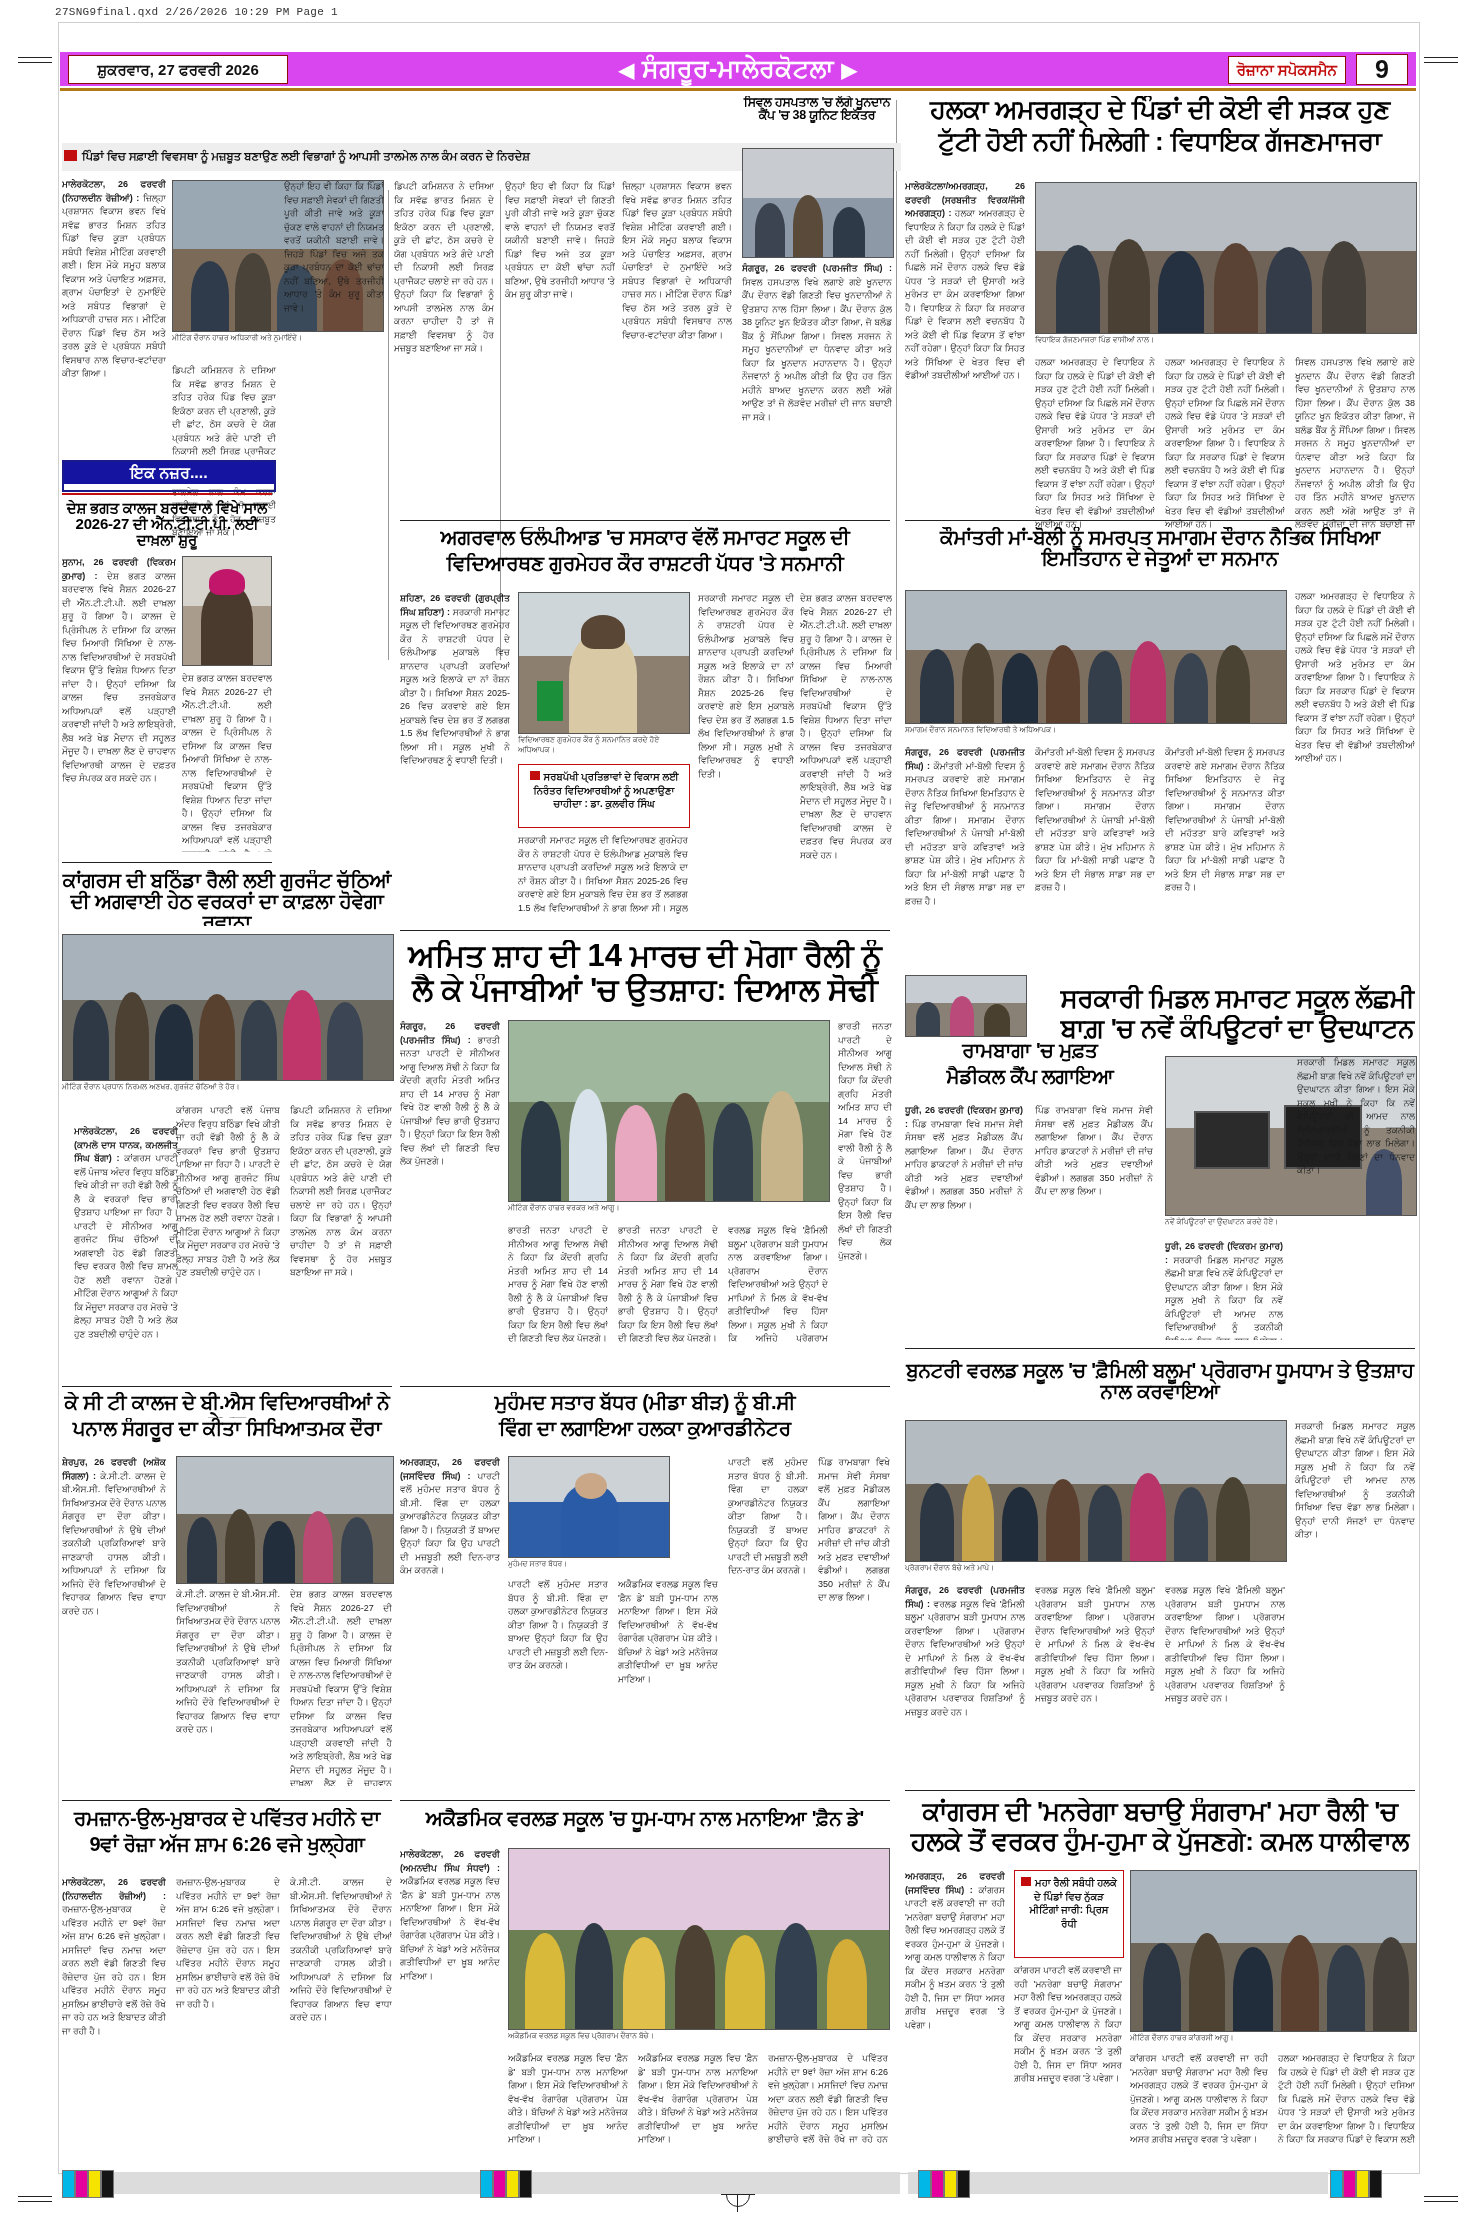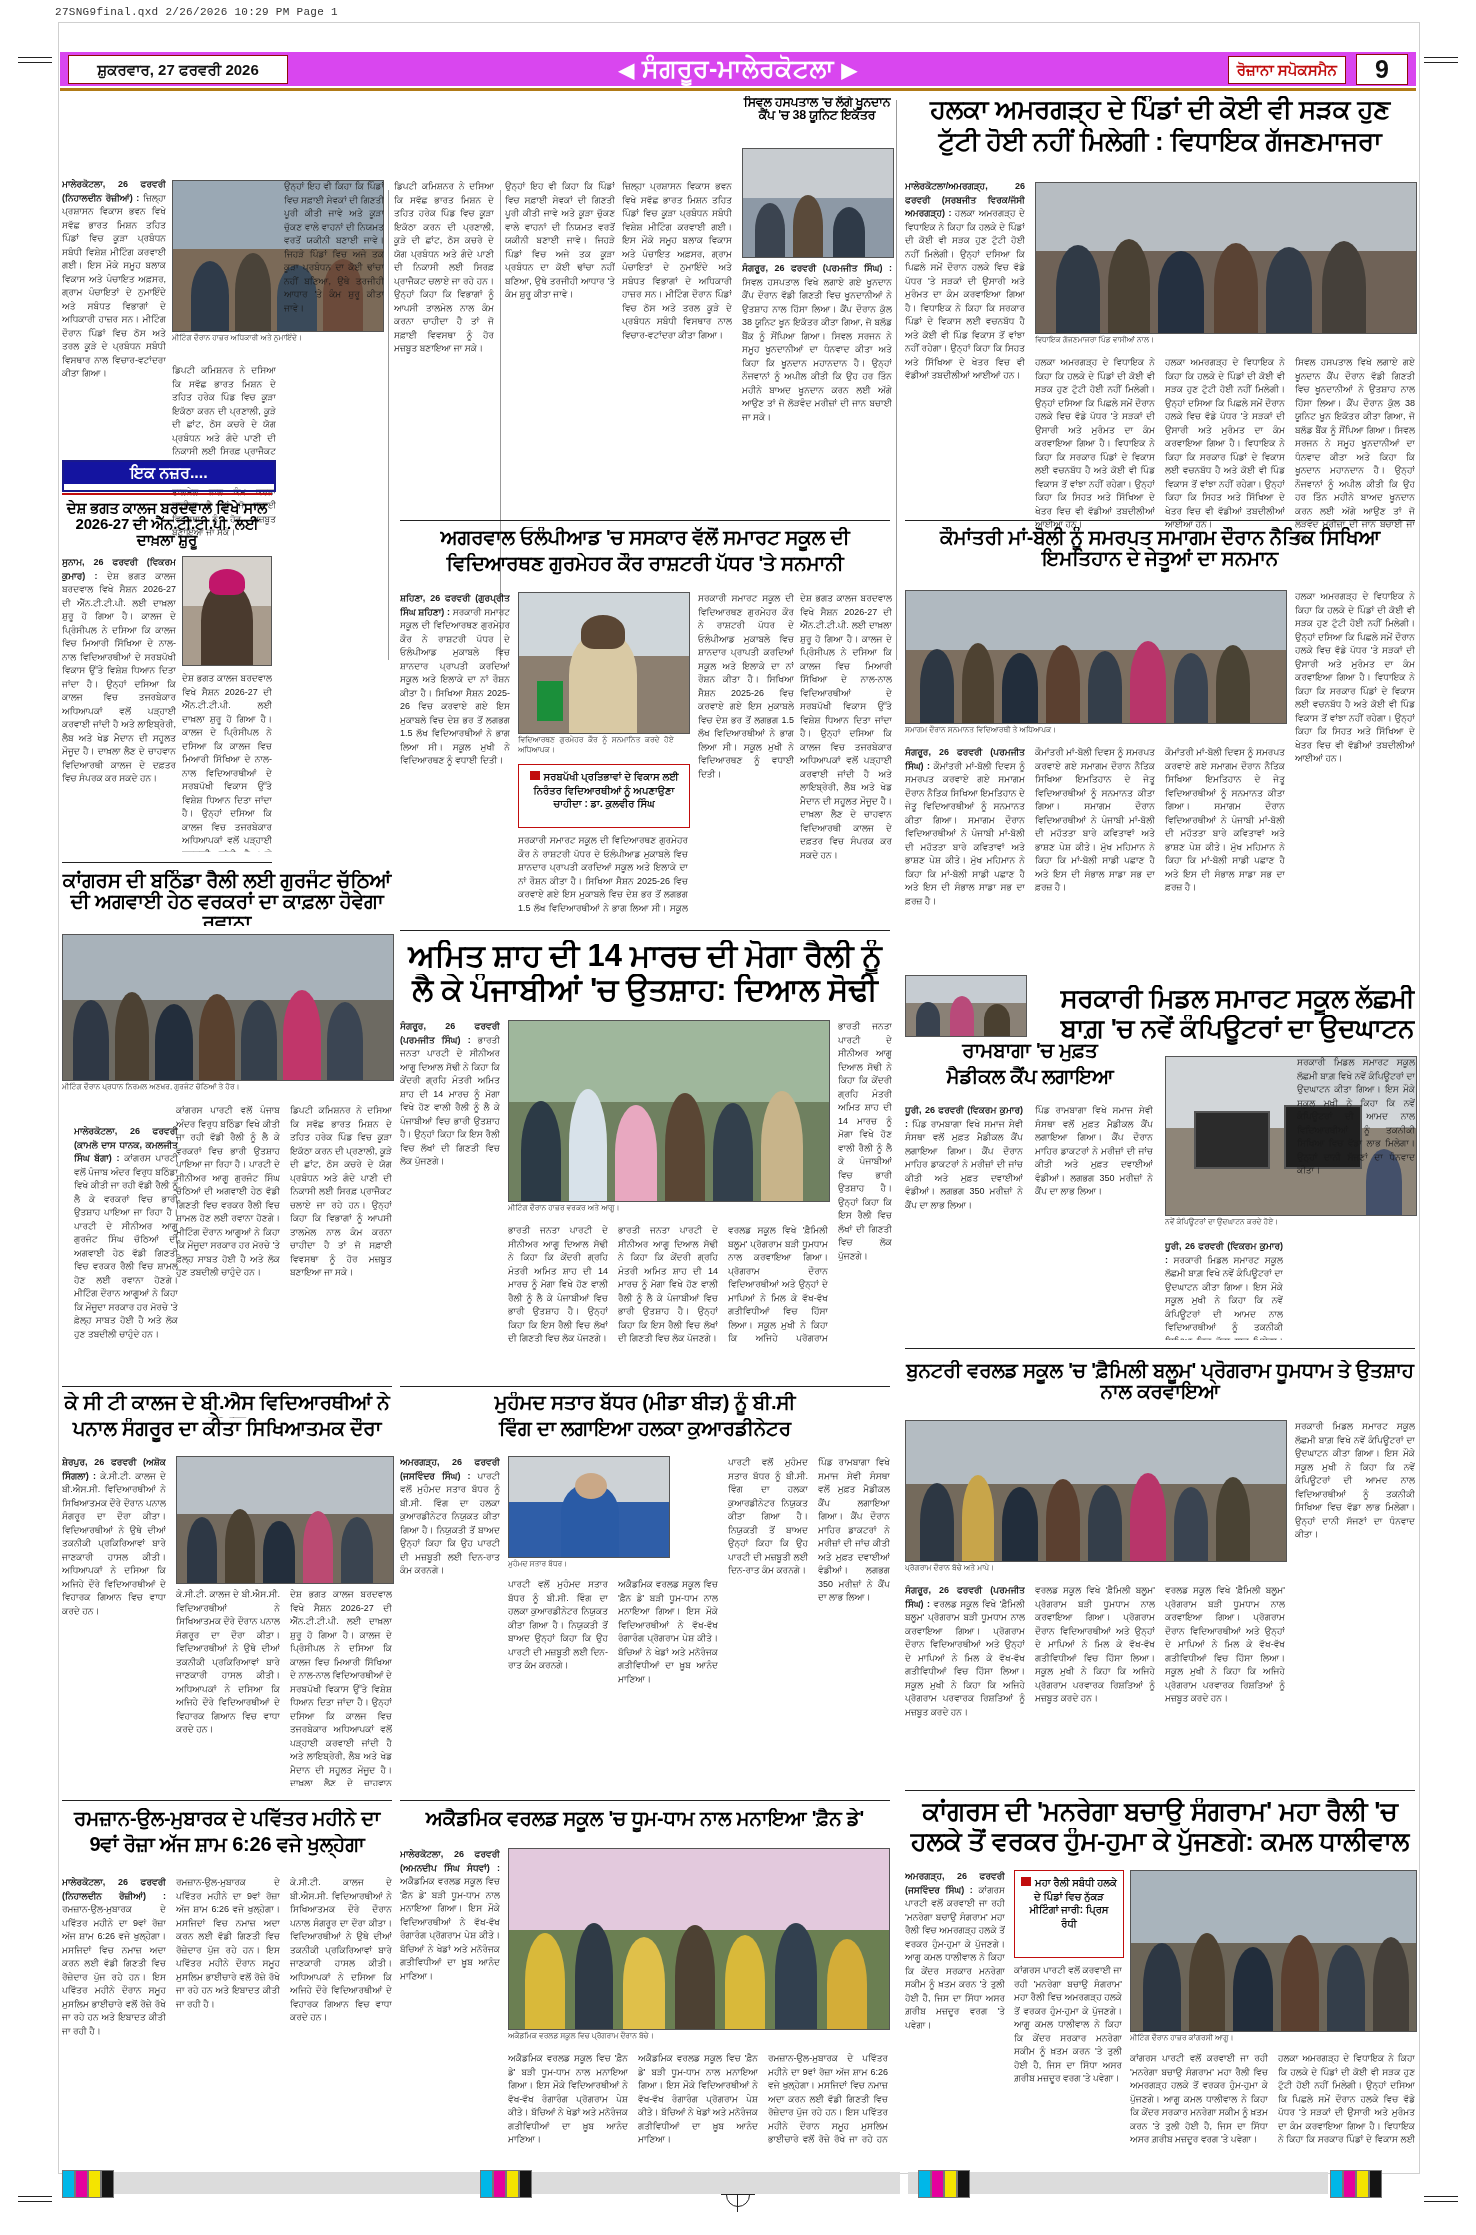--- a/index.html
+++ b/index.html
@@ -110,20 +110,23 @@
     </div>
     <div class="pageno">9</div>
   </div>
   <div class="rule-gold"></div>
 
   <div class="vr" style="left:388px;top:190px;height:470px;"></div>
   <div class="vr" style="left:500px;top:190px;height:470px;"></div>
   <div class="vr" style="left:896px;top:100px;height:560px;"></div>
 
 
+  <div class="txt" style="left:62px;top:143px;width:835px;height:22px;background:#eeeeee;padding:3px 2px;">
+    <span class="rbullet"></span><span class="sub">ਪਿੰਡਾਂ ਵਿਚ ਸਫ਼ਾਈ ਵਿਵਸਥਾ ਨੂੰ ਮਜ਼ਬੂਤ ਬਣਾਉਣ ਲਈ ਵਿਭਾਗਾਂ ਨੂੰ ਆਪਸੀ ਤਾਲਮੇਲ ਨਾਲ ਕੰਮ ਕਰਨ ਦੇ ਨਿਰਦੇਸ਼</span>
+  </div>
 
   <div class="txt body" style="left:62px;top:178px;width:104px;height:240px;">
     <span class="byline">ਮਾਲੇਰਕੋਟਲਾ, 26 ਫਰਵਰੀ (ਨਿਹਾਲਦੀਨ ਰੋਜ਼ੀਆਂ) :</span>
     <span>ਜ਼ਿਲ੍ਹਾ ਪ੍ਰਸ਼ਾਸਨ ਵਿਕਾਸ ਭਵਨ ਵਿਖੇ ਸਵੱਛ ਭਾਰਤ ਮਿਸ਼ਨ ਤਹਿਤ ਪਿੰਡਾਂ ਵਿਚ ਕੂੜਾ ਪ੍ਰਬੰਧਨ ਸਬੰਧੀ ਵਿਸ਼ੇਸ਼ ਮੀਟਿੰਗ ਕਰਵਾਈ ਗਈ। ਇਸ ਮੌਕੇ ਸਮੂਹ ਬਲਾਕ ਵਿਕਾਸ ਅਤੇ ਪੰਚਾਇਤ ਅਫ਼ਸਰ, ਗ੍ਰਾਮ ਪੰਚਾਇਤਾਂ ਦੇ ਨੁਮਾਇੰਦੇ ਅਤੇ ਸਬੰਧਤ ਵਿਭਾਗਾਂ ਦੇ ਅਧਿਕਾਰੀ ਹਾਜ਼ਰ ਸਨ। ਮੀਟਿੰਗ ਦੌਰਾਨ ਪਿੰਡਾਂ ਵਿਚ ਠੋਸ ਅਤੇ ਤਰਲ ਕੂੜੇ ਦੇ ਪ੍ਰਬੰਧਨ ਸਬੰਧੀ ਵਿਸਥਾਰ ਨਾਲ ਵਿਚਾਰ-ਵਟਾਂਦਰਾ ਕੀਤਾ ਗਿਆ।</span>
   </div>
 
   <div class="photo" style="left:172px;top:180px;width:210px;height:150px;">
     <div class="sky" style="background:#9aa8b4;"></div>
     <div class="gnd" style="background:#7b6a58;"></div>
     <div class="ppl" style="left:18px;width:38px;height:70px;background:#2f3b4a;"></div>
@@ -246,21 +249,21 @@
     <span class="byline">ਸ਼ਹਿਣਾ, 26 ਫਰਵਰੀ (ਗੁਰਪ੍ਰੀਤ ਸਿੰਘ ਸ਼ਹਿਣਾ) :</span>
     <span>ਸਰਕਾਰੀ ਸਮਾਰਟ ਸਕੂਲ ਦੀ ਵਿਦਿਆਰਥਣ ਗੁਰਮੇਹਰ ਕੌਰ ਨੇ ਰਾਸ਼ਟਰੀ ਪੱਧਰ ਦੇ ਓਲੰਪੀਆਡ ਮੁਕਾਬਲੇ ਵਿਚ ਸ਼ਾਨਦਾਰ ਪ੍ਰਾਪਤੀ ਕਰਦਿਆਂ ਸਕੂਲ ਅਤੇ ਇਲਾਕੇ ਦਾ ਨਾਂ ਰੌਸ਼ਨ ਕੀਤਾ ਹੈ। ਸਿਖਿਆ ਸੈਸ਼ਨ 2025-26 ਵਿਚ ਕਰਵਾਏ ਗਏ ਇਸ ਮੁਕਾਬਲੇ ਵਿਚ ਦੇਸ਼ ਭਰ ਤੋਂ ਲਗਭਗ 1.5 ਲੱਖ ਵਿਦਿਆਰਥੀਆਂ ਨੇ ਭਾਗ ਲਿਆ ਸੀ। ਸਕੂਲ ਮੁਖੀ ਨੇ ਵਿਦਿਆਰਥਣ ਨੂੰ ਵਧਾਈ ਦਿਤੀ।</span>
   </div>
   <div class="photo" style="left:518px;top:592px;width:170px;height:140px;">
     <div class="sky" style="background:#cfd6da;"></div>
     <div class="gnd" style="background:#8c7f70;"></div>
     <div class="ppl" style="left:50px;width:68px;height:100px;background:#d9c9a4;border-radius:42% 42% 0 0;"></div>
     <div style="position:absolute;left:62px;top:22px;width:44px;height:34px;background:#5a4634;border-radius:50% 50% 30% 30%;"></div>
     <div style="position:absolute;left:18px;bottom:12px;width:26px;height:40px;background:#1b8f3a;"></div>
   </div>
-  <div class="txt cap" style="left:518px;top:735px;width:170px;height:24px;font-family:Liberation Mono, monospace;">ਵਿਦਿਆਰਥਣ ਗੁਰਮੇਹਰ ਕੌਰ ਨੂੰ ਸਨਮਾਨਿਤ ਕਰਦੇ ਹੋਏ ਅਧਿਆਪਕ।</div>
+  <div class="txt cap" style="left:518px;top:735px;width:170px;height:24px;">ਵਿਦਿਆਰਥਣ ਗੁਰਮੇਹਰ ਕੌਰ ਨੂੰ ਸਨਮਾਨਿਤ ਕਰਦੇ ਹੋਏ ਅਧਿਆਪਕ।</div>
 
   <div class="redbox" style="left:518px;top:764px;width:170px;height:62px;">
     <div class="t">
       <span class="dot"></span><span>ਸਰਬਪੱਖੀ ਪ੍ਰਤਿਭਾਵਾਂ ਦੇ ਵਿਕਾਸ ਲਈ ਨਿਰੰਤਰ ਵਿਦਿਆਰਥੀਆਂ ਨੂੰ ਅਪਣਾਉਣਾ ਚਾਹੀਦਾ : ਡਾ. ਕੁਲਵੀਰ ਸਿੰਘ</span>
     </div>
   </div>
   <div class="txt body" style="left:518px;top:834px;width:170px;height:80px;">
     <span>ਸਰਕਾਰੀ ਸਮਾਰਟ ਸਕੂਲ ਦੀ ਵਿਦਿਆਰਥਣ ਗੁਰਮੇਹਰ ਕੌਰ ਨੇ ਰਾਸ਼ਟਰੀ ਪੱਧਰ ਦੇ ਓਲੰਪੀਆਡ ਮੁਕਾਬਲੇ ਵਿਚ ਸ਼ਾਨਦਾਰ ਪ੍ਰਾਪਤੀ ਕਰਦਿਆਂ ਸਕੂਲ ਅਤੇ ਇਲਾਕੇ ਦਾ ਨਾਂ ਰੌਸ਼ਨ ਕੀਤਾ ਹੈ। ਸਿਖਿਆ ਸੈਸ਼ਨ 2025-26 ਵਿਚ ਕਰਵਾਏ ਗਏ ਇਸ ਮੁਕਾਬਲੇ ਵਿਚ ਦੇਸ਼ ਭਰ ਤੋਂ ਲਗਭਗ 1.5 ਲੱਖ ਵਿਦਿਆਰਥੀਆਂ ਨੇ ਭਾਗ ਲਿਆ ਸੀ। ਸਕੂਲ ਮੁਖੀ ਨੇ ਵਿਦਿਆਰਥਣ ਨੂੰ ਵਧਾਈ ਦਿਤੀ।</span>
   </div>
   <div class="txt body" style="left:698px;top:592px;width:96px;height:322px;">

